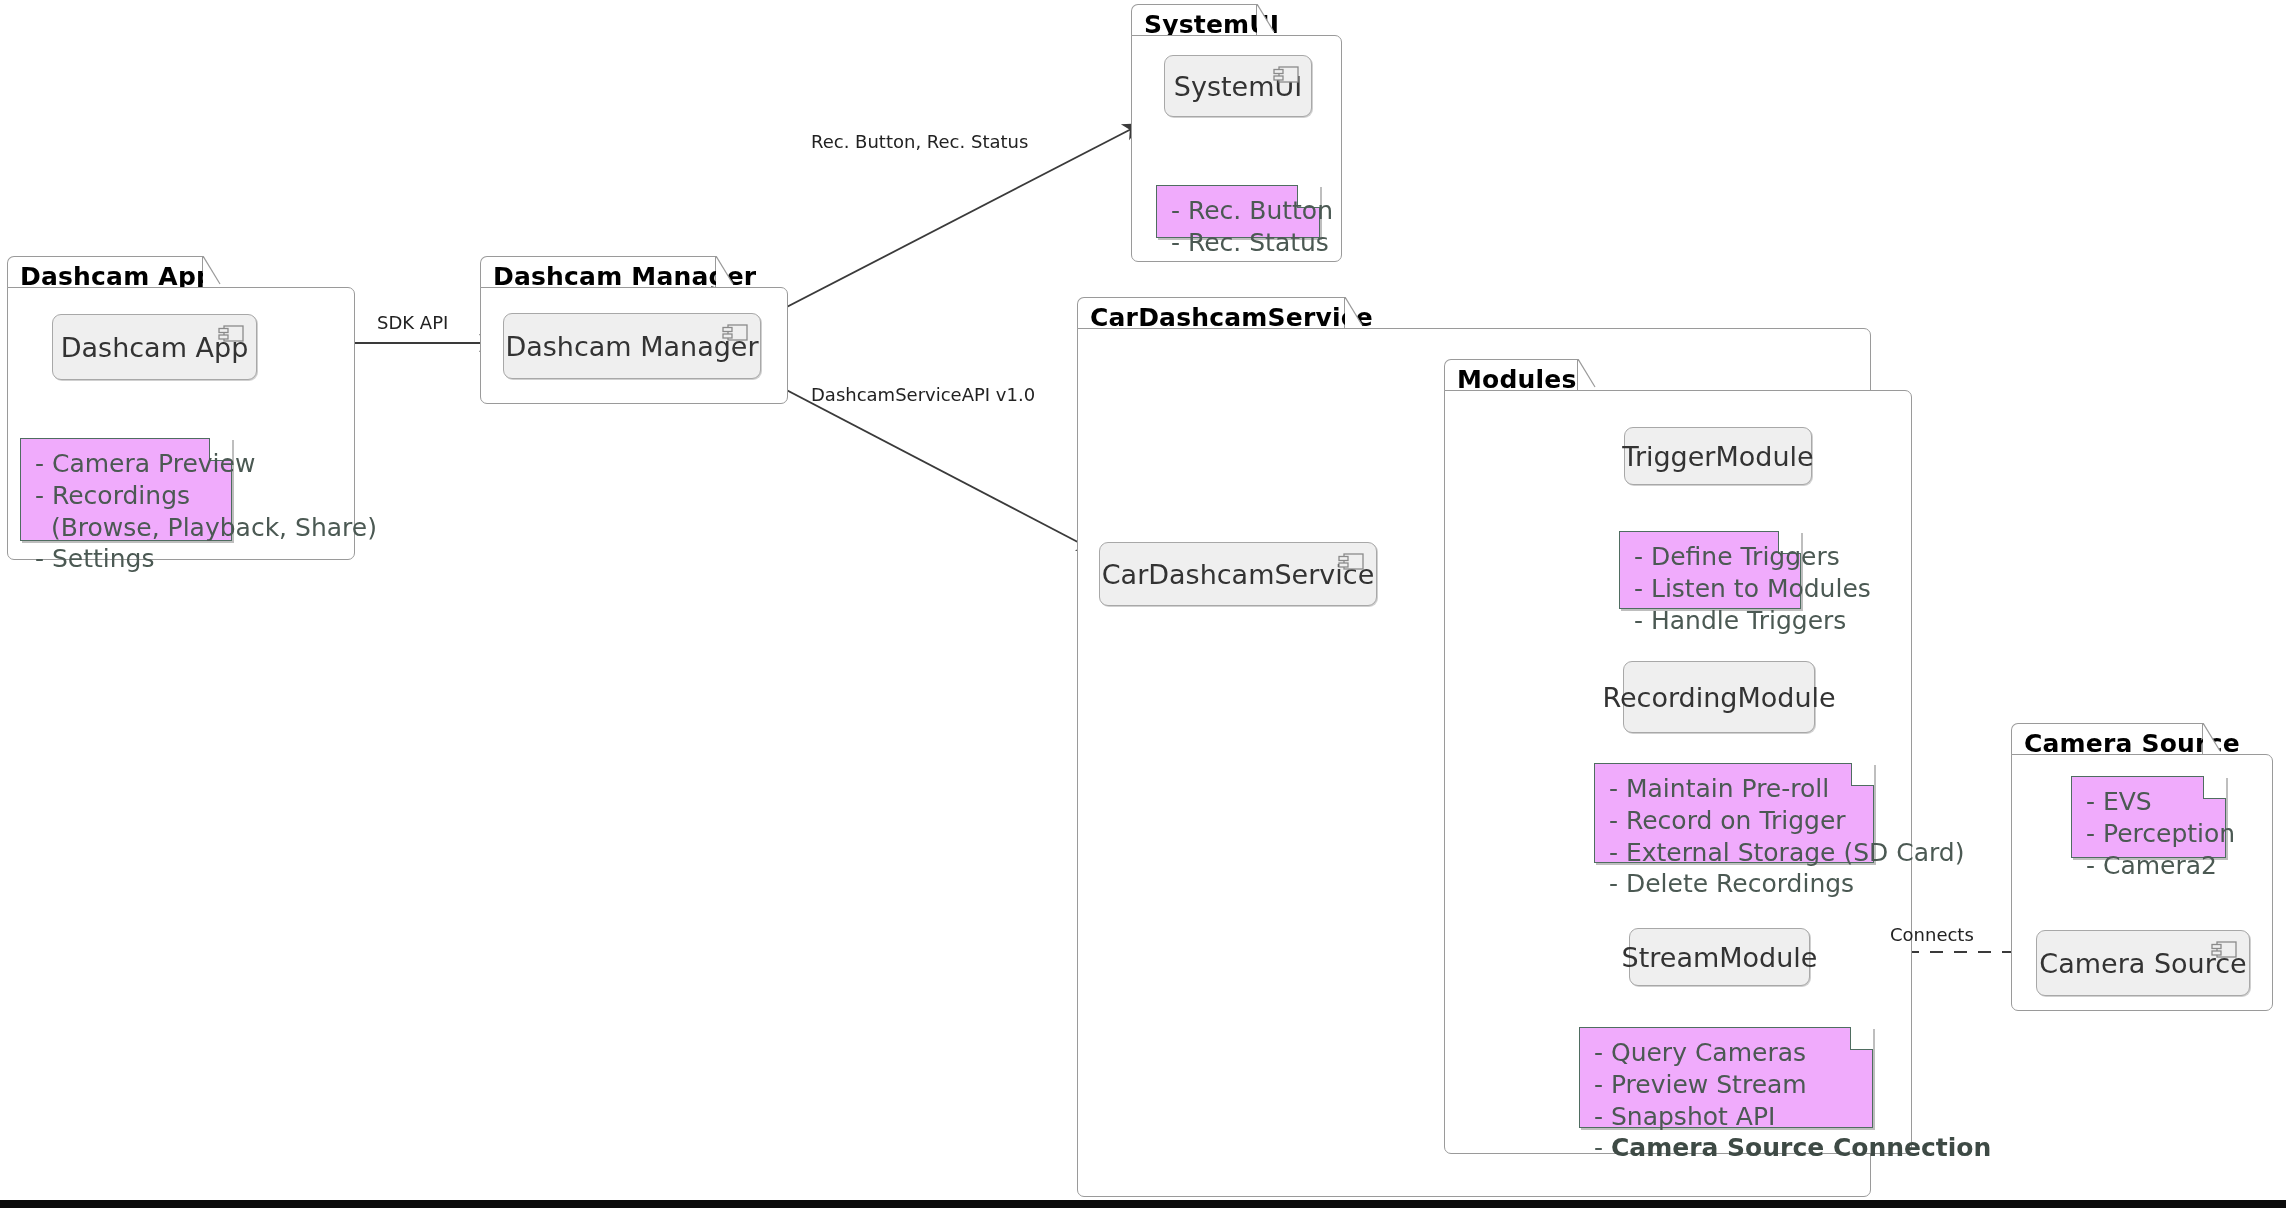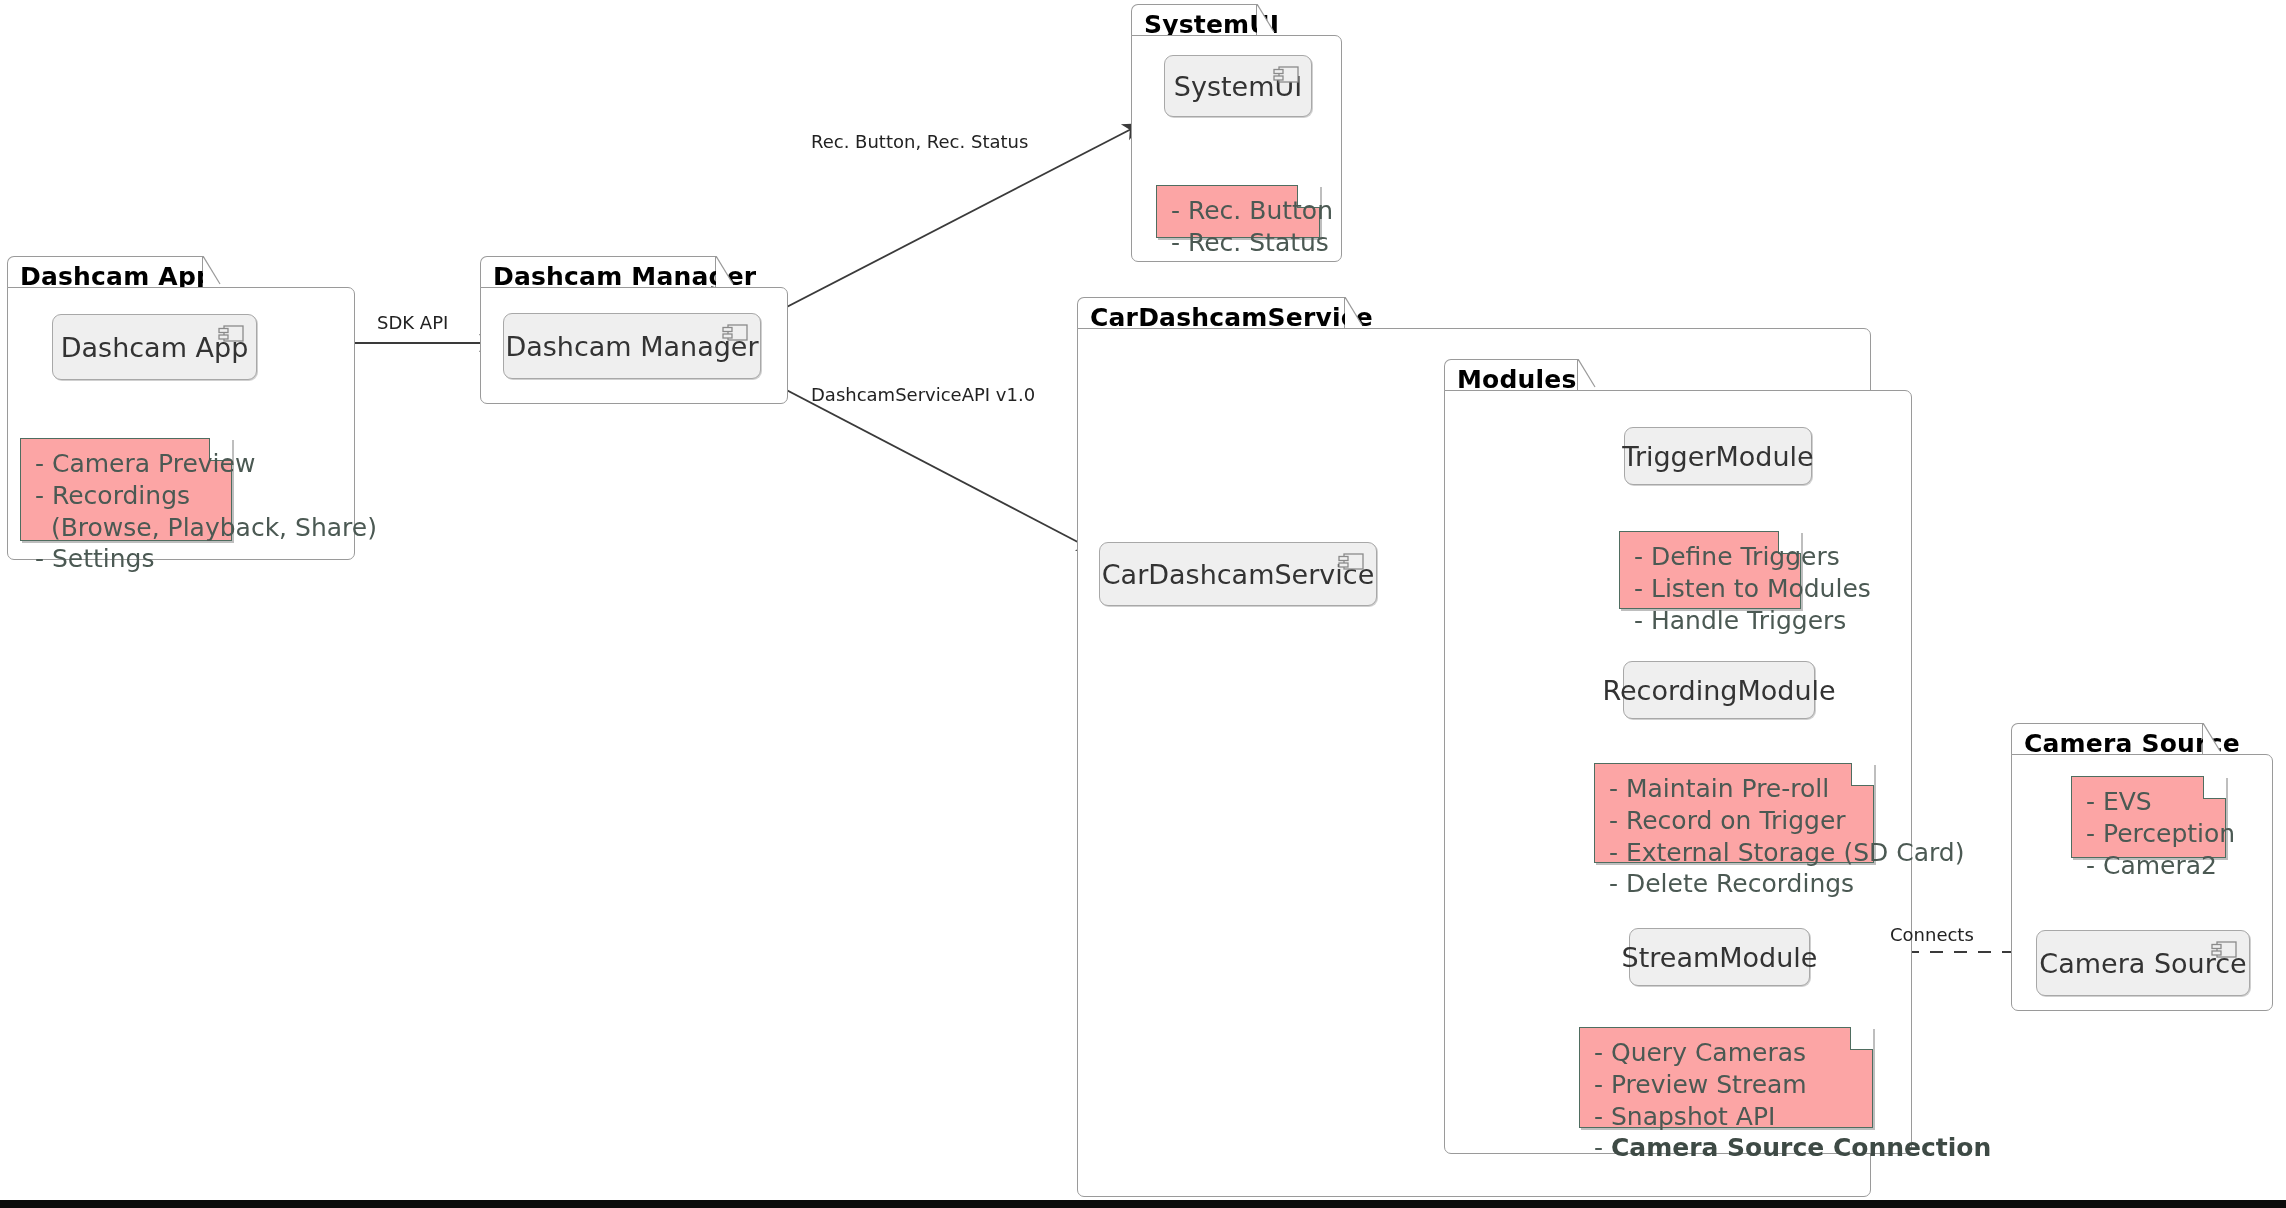--- a/index.html
+++ b/index.html
@@ -45,21 +45,21 @@
     font-size:27px;color:#333333;white-space:nowrap;
     padding:0 22px;
   }
   .comp-icon{
     position:absolute;right:11px;top:9px;width:28px;height:20px;
   }
 
   
   .note{
     position:absolute;box-sizing:border-box;
-    background:#fca5a5;
+    background:#f0abfc;
     border:1.5px solid #4f6d60;
     box-shadow:2px 2px 0 rgba(110,110,110,0.45);
   }
   .note-fold{
     position:absolute;right:-1px;top:-1px;width:22px;height:22px;
     background:#ffffff;
     border-left:1.5px solid #4f6d60;
     border-bottom:1.5px solid #4f6d60;
   }
   .note-text{
@@ -216,21 +216,21 @@
       <div class="pkg-body" style="top:31px;width:468px;height:764px;"></div>
 
       <div class="comp" style="left:180px;top:68px;width:188px;height:58px;text-align:center;">
         <span class="comp-label">TriggerModule</span>
       </div>
       <div class="note" style="left:175px;top:172px;width:182px;height:78px;">
         <div class="note-fold"></div>
         <div class="note-text"><div>- Define Triggers</div><div>- Listen to Modules</div><div>- Handle Triggers</div></div>
       </div>
 
-      <div class="comp" style="left:179px;top:302px;width:192px;height:58px;">
+      <div class="comp" style="left:179px;top:302px;width:192px;height:72px;">
         <span class="comp-label">RecordingModule</span>
       </div>
       <div class="note" style="left:150px;top:404px;width:280px;height:100px;padding-left:36px;">
         <div class="note-fold"></div>
         <div class="note-text"><div>- Maintain Pre-roll</div><div>- Record on Trigger</div><div>- External Storage (SD Card)</div><div>- Delete Recordings</div></div>
       </div>
 
       <div class="comp" style="left:185px;top:569px;width:181px;height:58px;">
         <span class="comp-label">StreamModule</span>
       </div>

